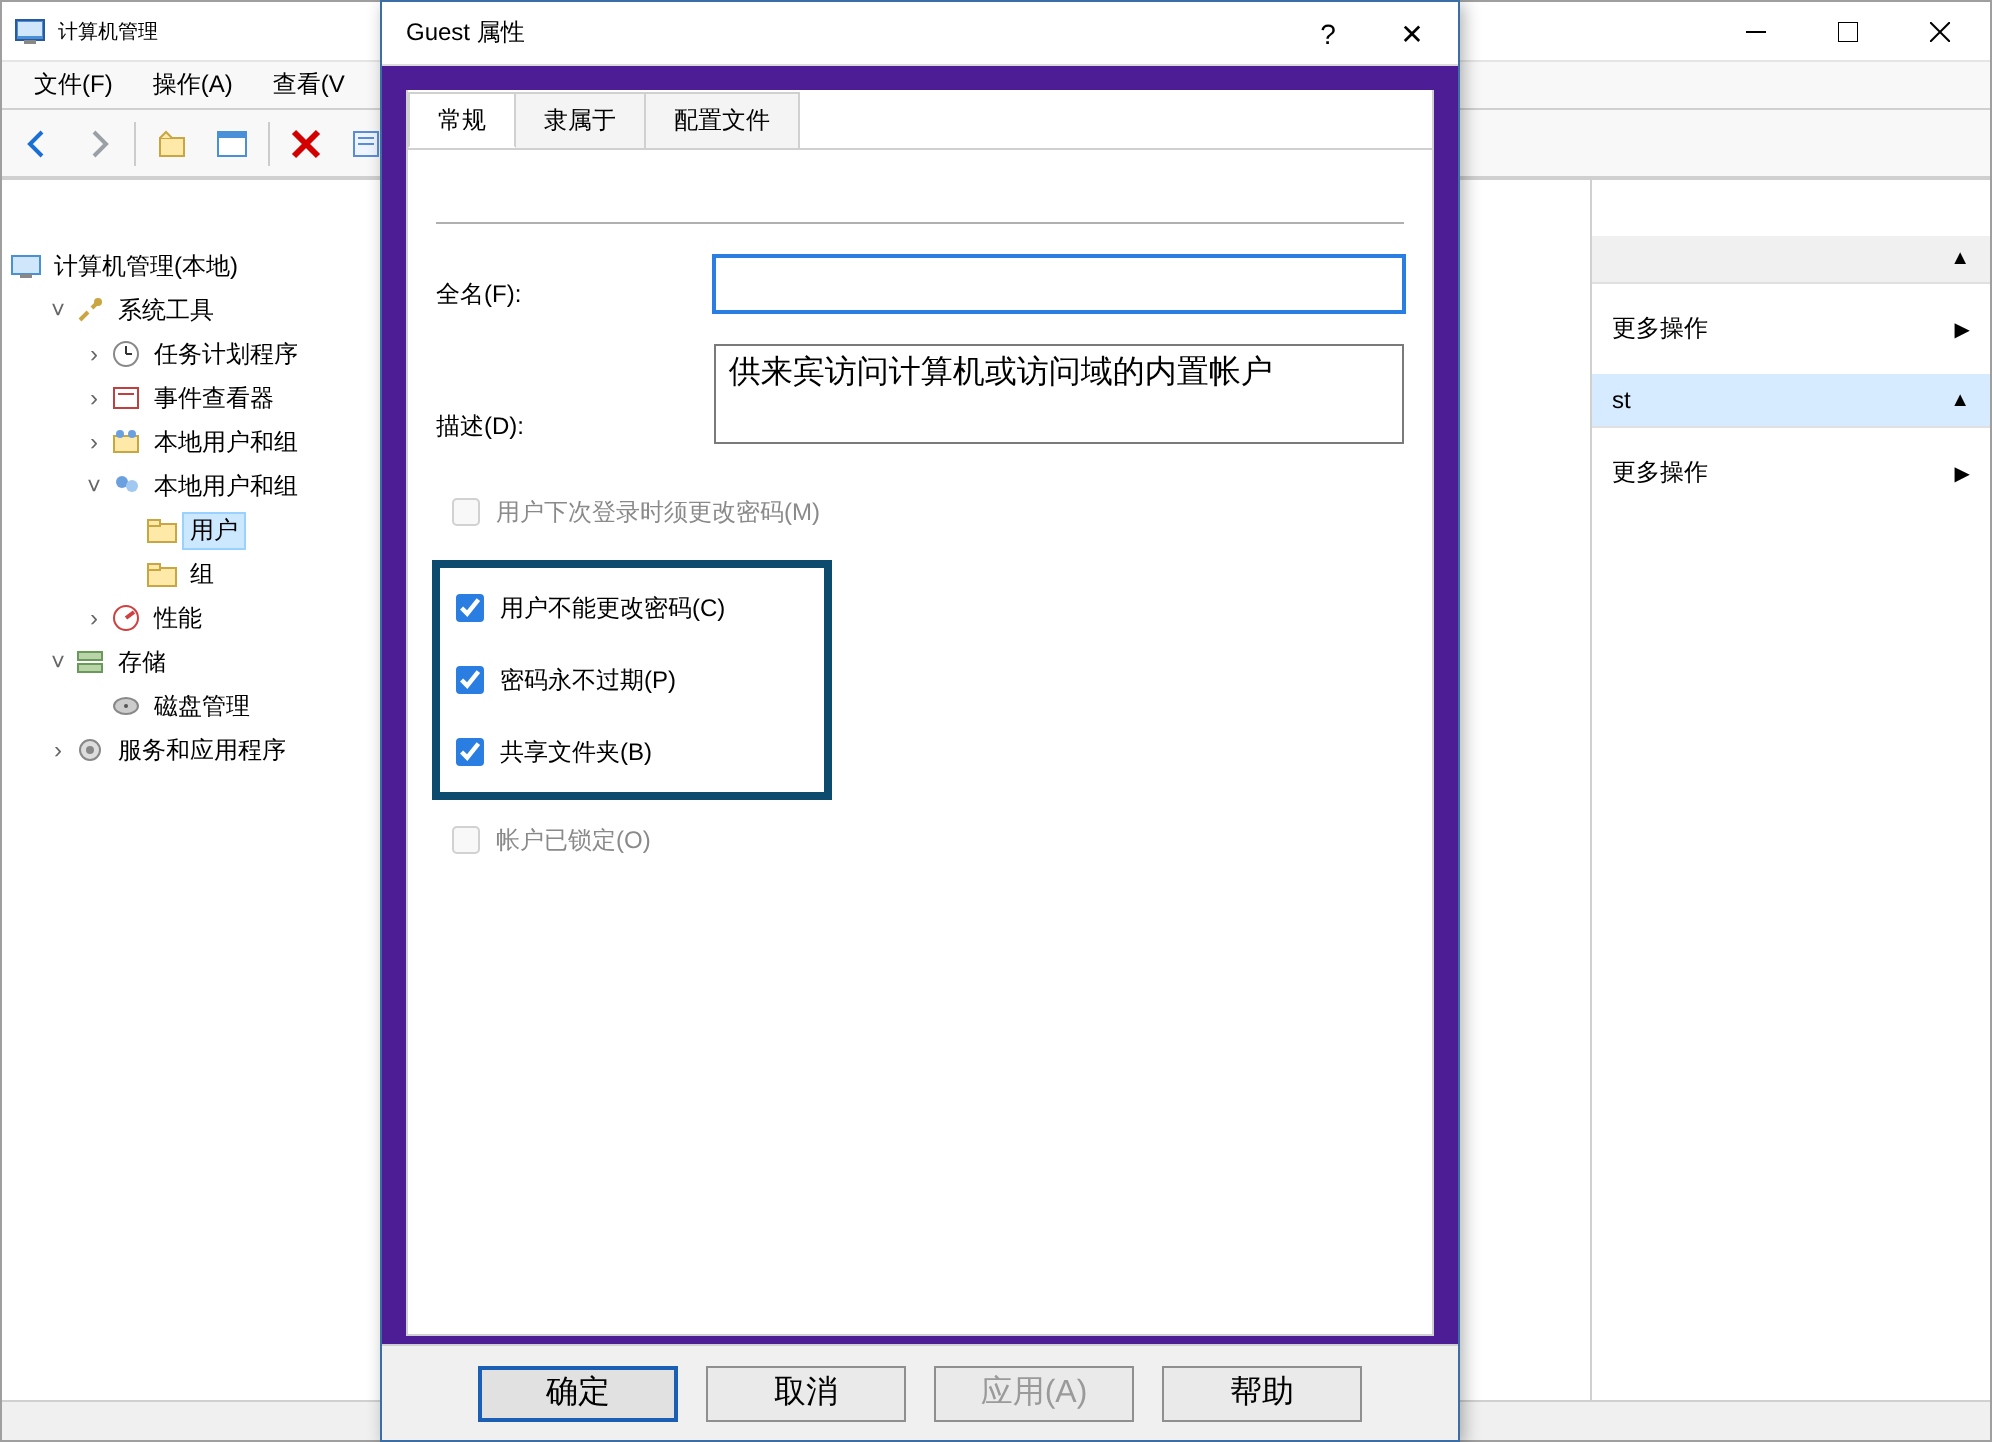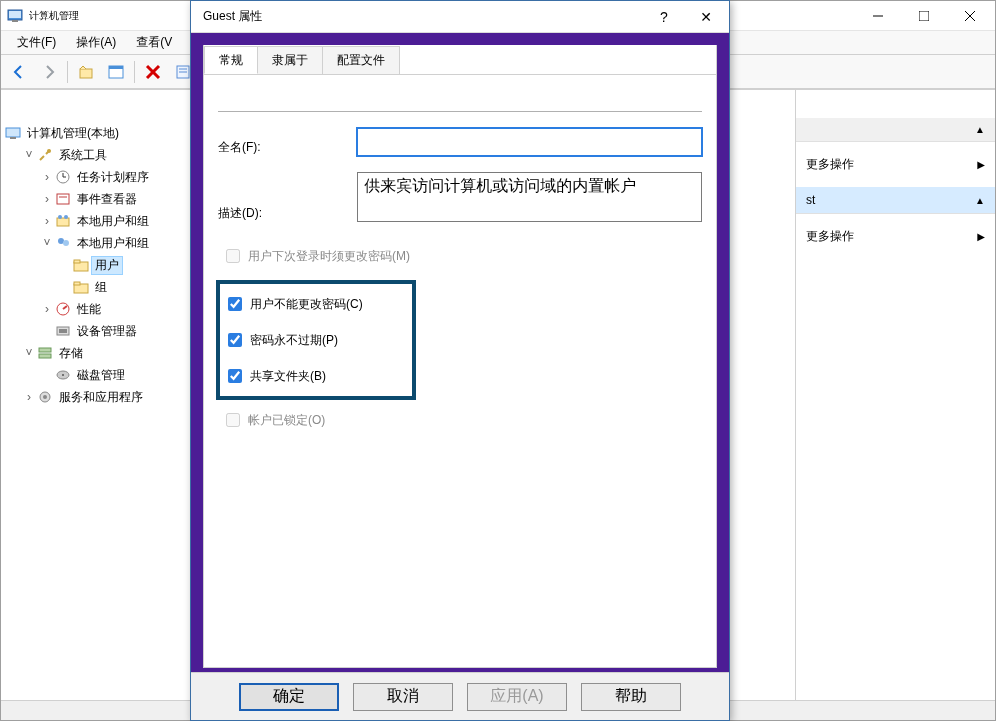--- a/index.html
+++ b/index.html
@@ -423,30 +423,20 @@
                 <div class="trow">
                     <span class="exp">›</span>
                     <span class="ticon">
                       <svg width="16" height="16">
                         <circle cx="8" cy="8" r="6" fill="#fff" stroke="#d04040"></circle>
                         <line x1="8" y1="8" x2="12" y2="5" stroke="#d04040" stroke-width="2"></line>
                       </svg>
                     </span>
                     <span class="tlabel">性能</span>
                   </div>
-                <div class="trow">
-                    <span class="exp"></span>
-                    <span class="ticon">
-                      <svg width="16" height="16">
-                        <rect x="2" y="4" width="12" height="8" fill="#ddd" stroke="#888"></rect>
-                        <rect x="4" y="6" width="8" height="4" fill="#888"></rect>
-                      </svg>
-                    </span>
-                    <span class="tlabel">设备管理器</span>
-                  </div>
               </div>
             </div>
             <div class="tnode">
               <div class="trow">
                   <span class="exp">˅</span>
                   <span class="ticon">
                     <svg width="16" height="16">
                       <rect x="2" y="3" width="12" height="4" fill="#b8d4a8" stroke="#6a9a5a"></rect>
                       <rect x="2" y="9" width="12" height="4" fill="#b8d4a8" stroke="#6a9a5a"></rect>
                     </svg>

